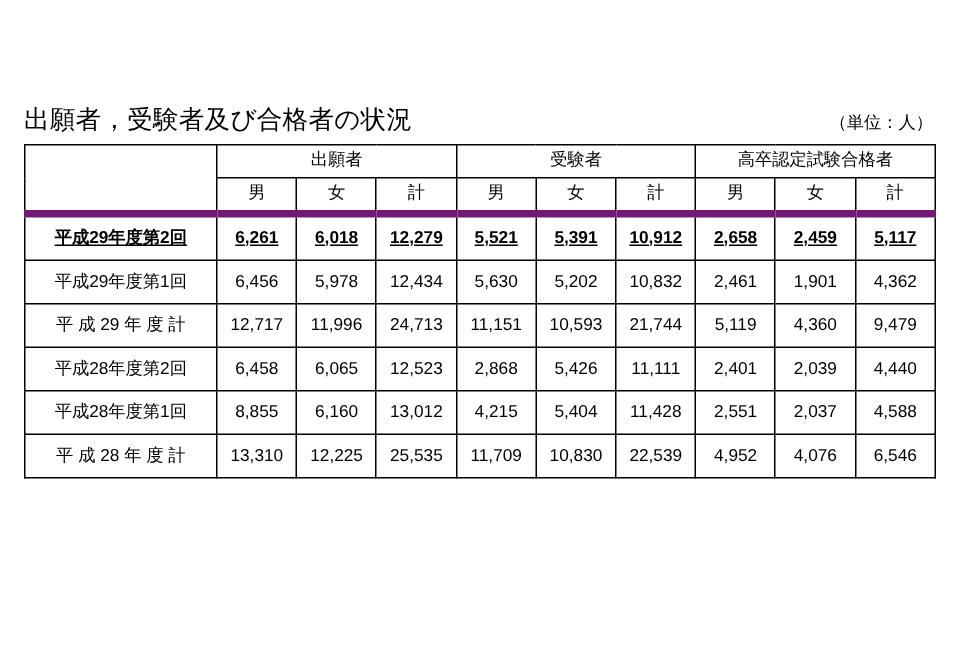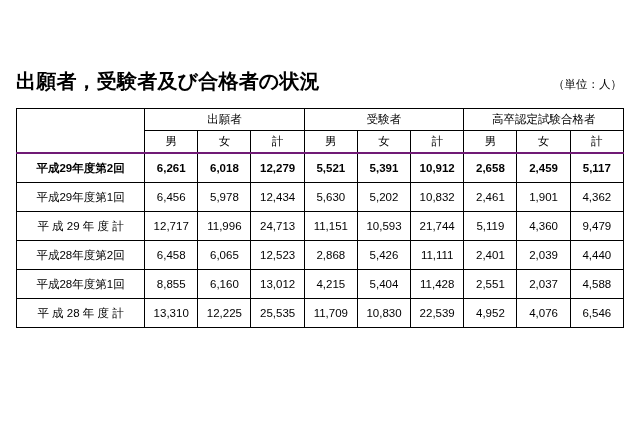--- a/index.html
+++ b/index.html
@@ -23,35 +23,35 @@
   .title-row {
     position: absolute;
     left: 16px;
     top: 68px;
     width: 608px;
     display: flex;
     align-items: baseline;
     justify-content: space-between;
   }
   .doc-title {
-    font-size: 20px;
-    font-weight: bold;
+    font-size: 17px;
+    font-weight: normal;
     letter-spacing: 0.2px;
     white-space: nowrap;
   }
   .unit-note {
     font-size: 11.5px;
     font-weight: normal;
     white-space: nowrap;
     padding-right: 2px;
   }
   table.stats {
     position: absolute;
     left: 16px;
-    top: 108px;
+    top: 96px;
     width: 608px;
     border-collapse: collapse;
     table-layout: fixed;
     font-size: 11px;
   }
   table.stats th,
   table.stats td {
     border: 1px solid #000000;
     padding: 0;
     text-align: center;
@@ -78,21 +78,21 @@
   tr.bold-row td {
     font-weight: bold;
   }
   .num {
     font-size: 11.5px;
     text-align: center;
     margin-top: 42px;
   }
   col.c-label { width: 118px; }
   col.c-num { width: 49px; }
-  table.stats tbody tr:first-child td { border-top: 2px solid #701a75; }
+  table.stats tbody tr:first-child td { border-top: 5px solid #701a75; text-decoration: underline; }
 </style>
 </head>
 <body>
 
 <div class="page">
 
   <div class="title-row">
     <div class="doc-title">出願者，受験者及び合格者の状況</div>
     <div class="unit-note">（単位：人）</div>
   </div>

